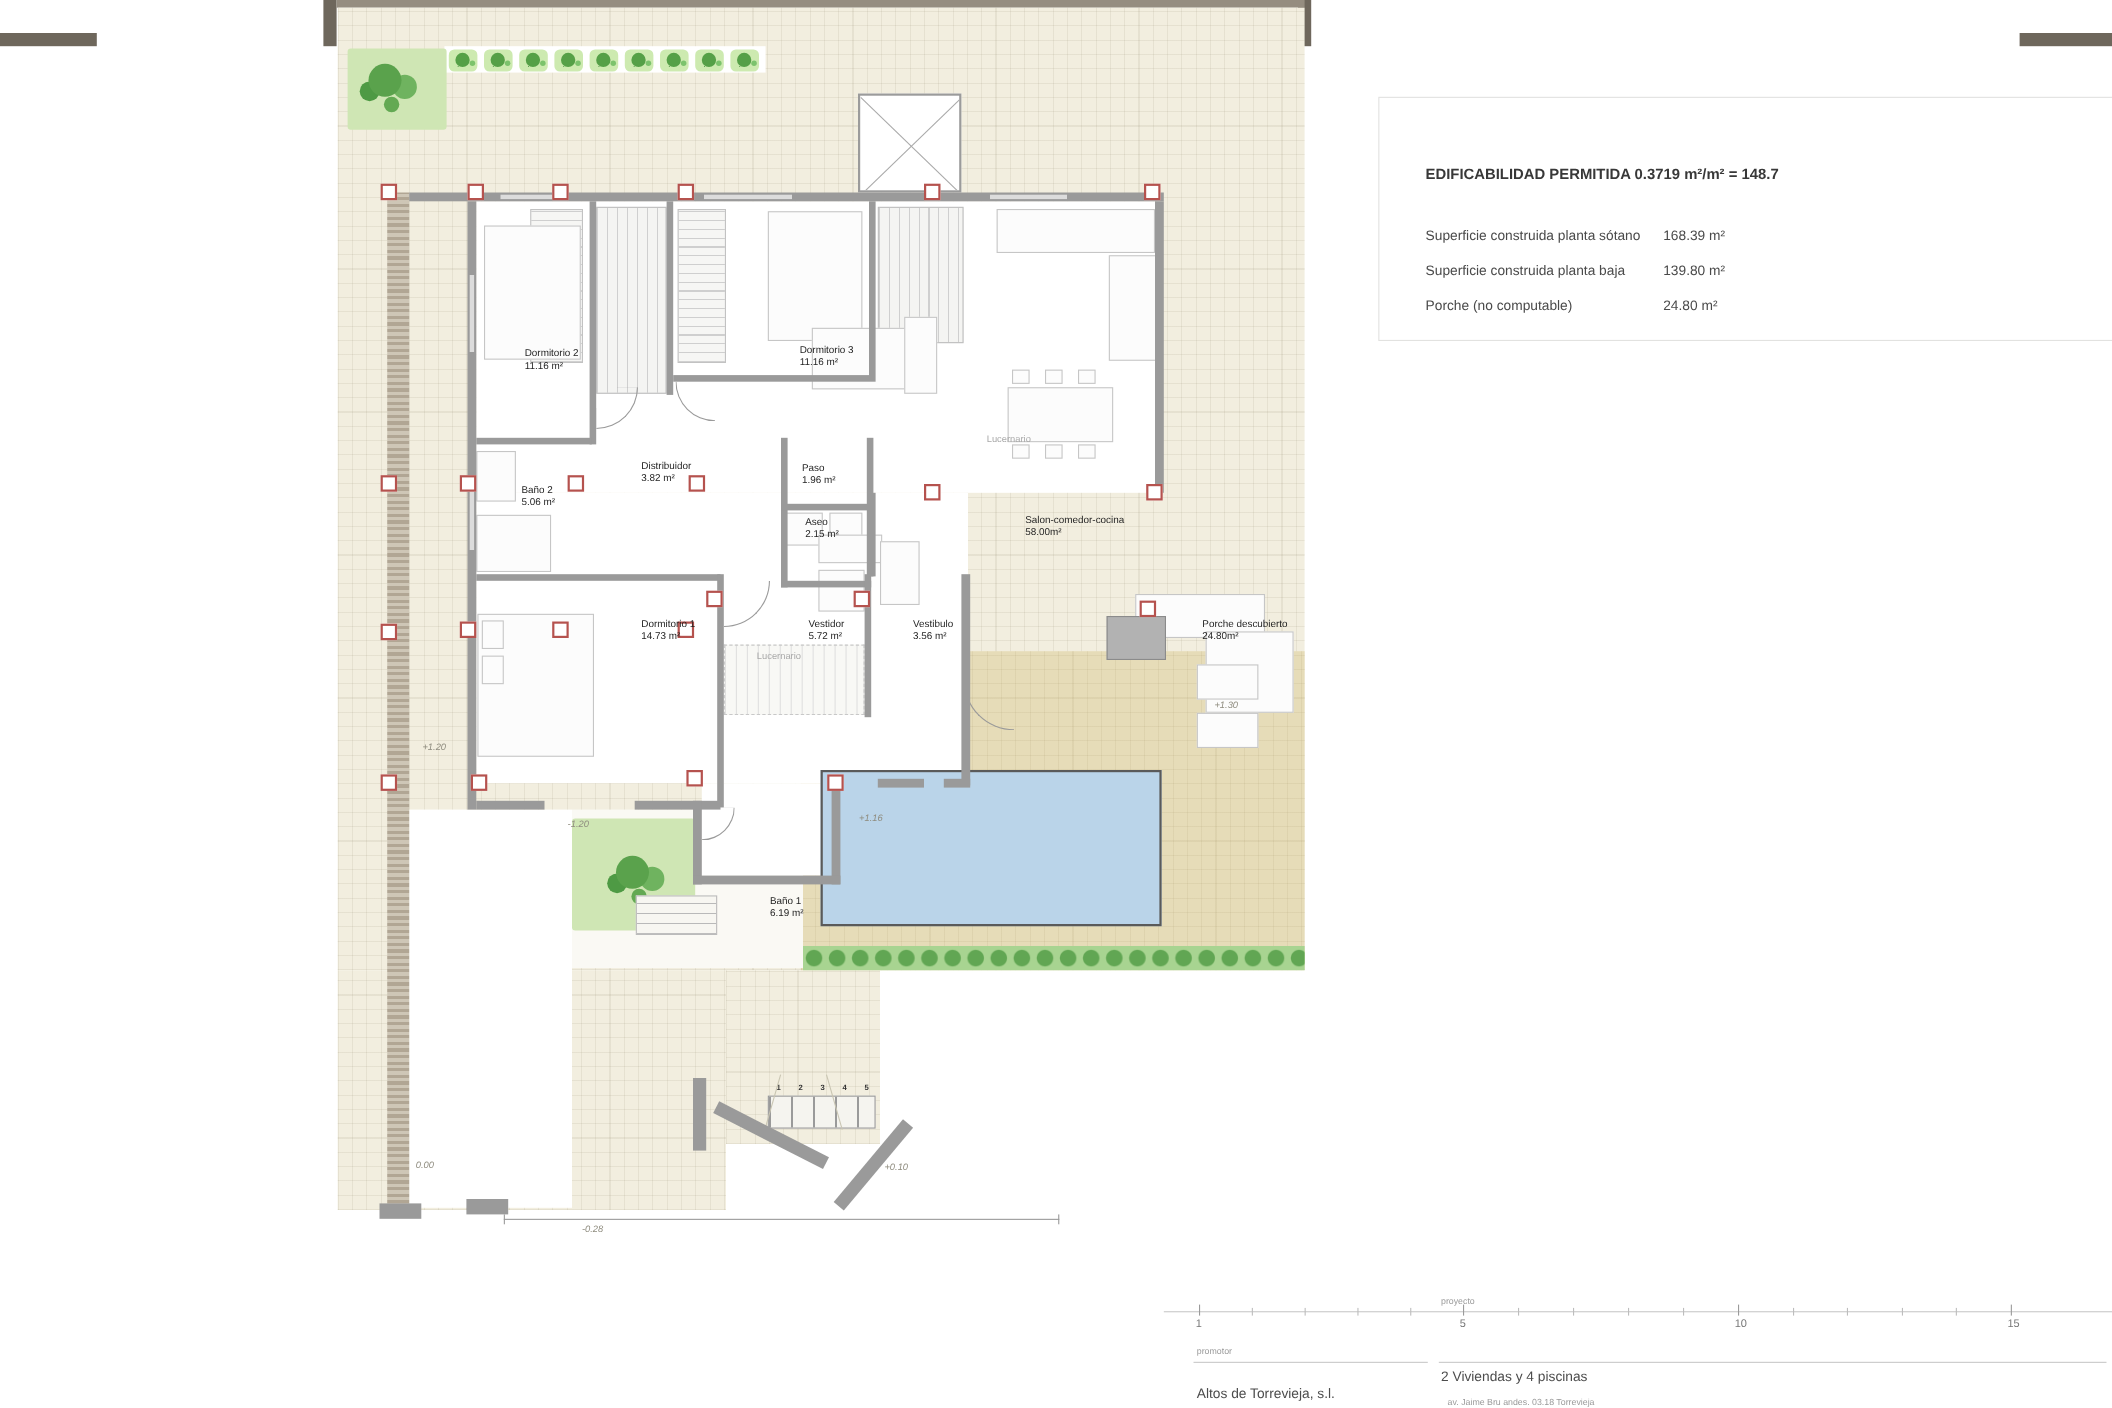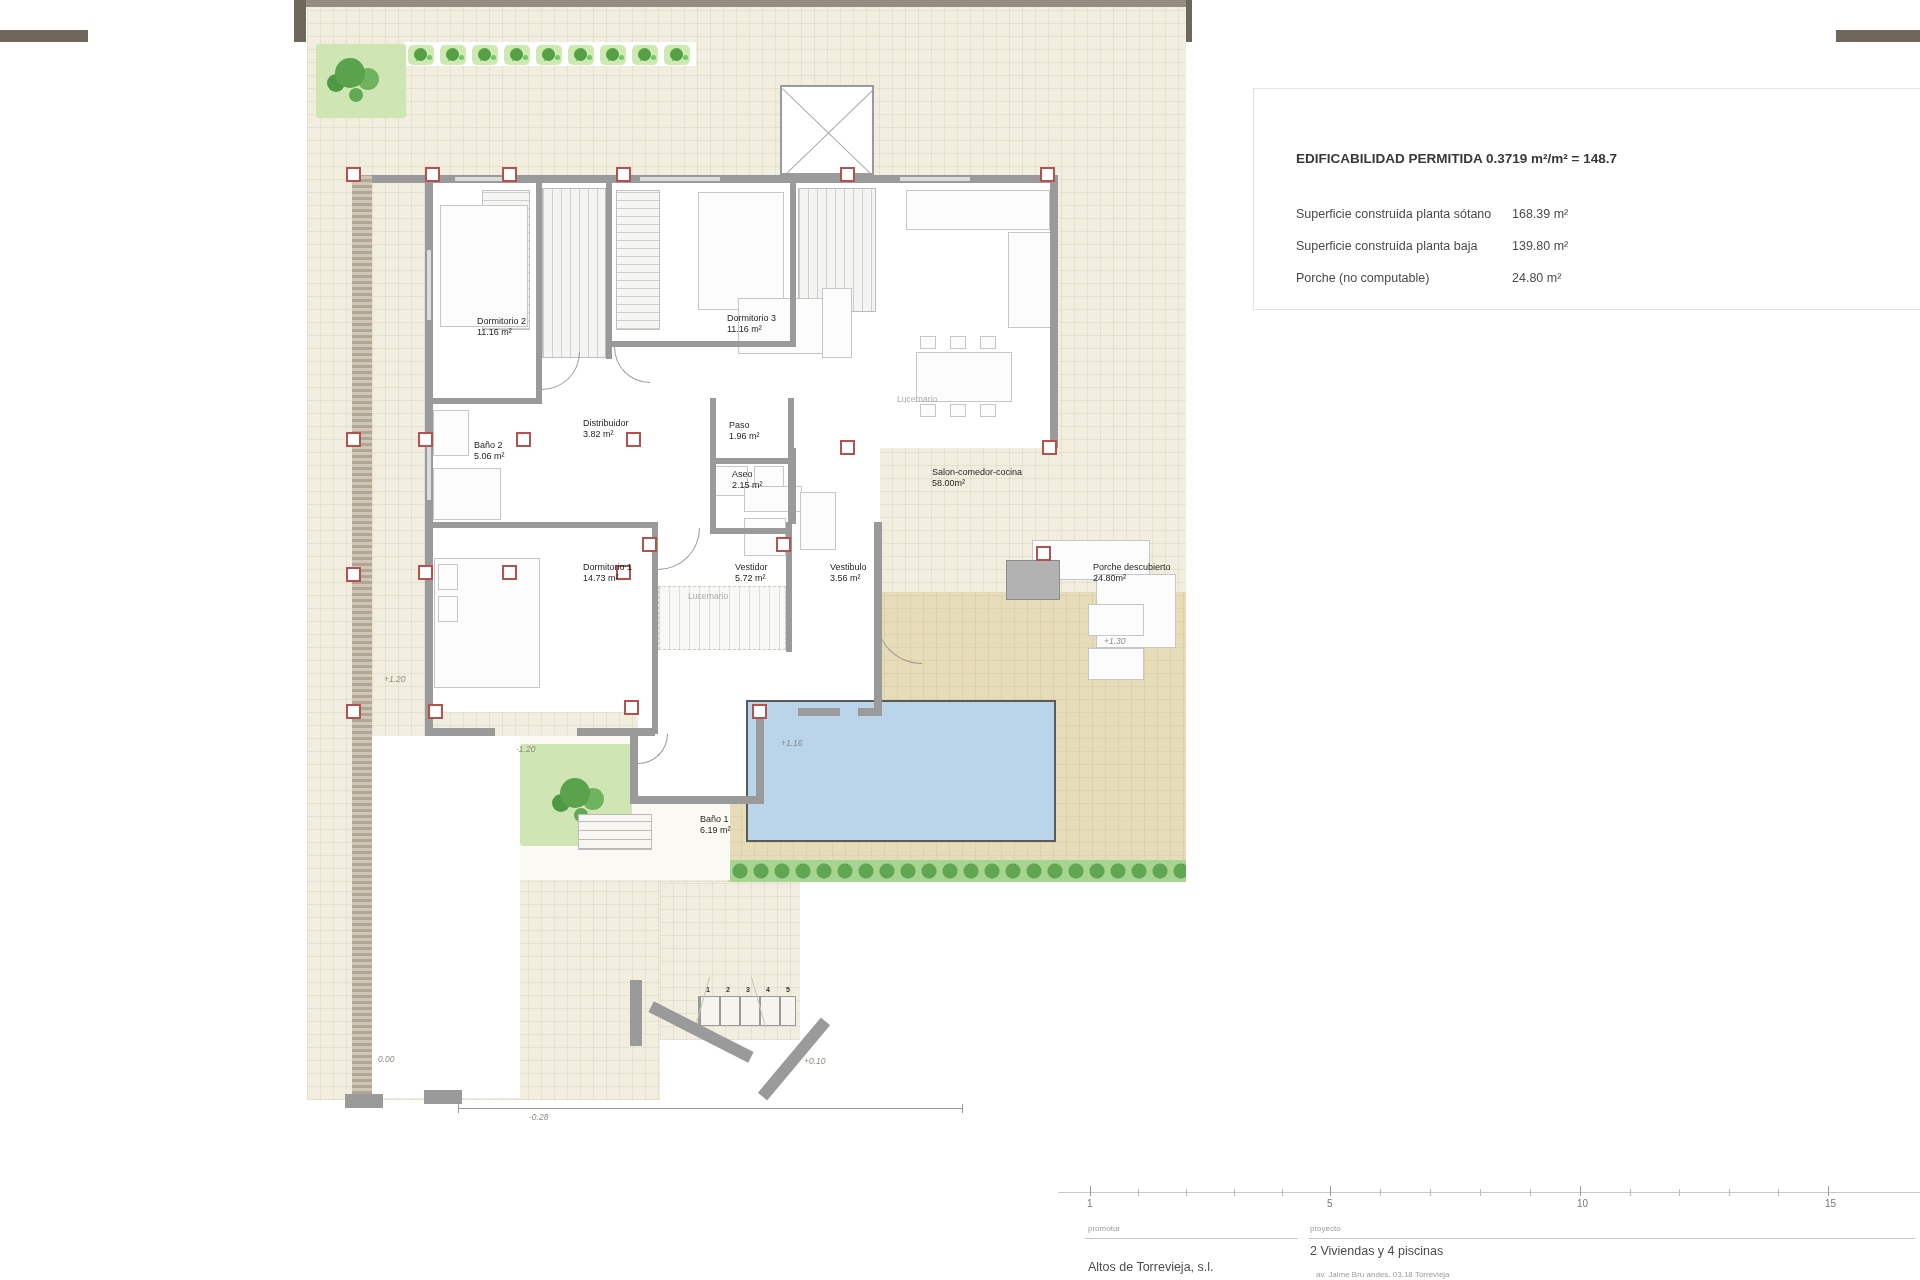--- a/index.html
+++ b/index.html
@@ -202,21 +202,21 @@
   <div id="scalebar">
       <div class="abs tick-label" style="left: 1087px; top: 1198px;">1</div>
       <div class="abs tick-label" style="left: 1327px; top: 1198px;">5</div>
       <div class="abs tick-label" style="left: 1577px; top: 1198px;">10</div>
       <div class="abs tick-label" style="left: 1825px; top: 1198px;">15</div>
     </div>
   <div class="abs tb-line" style="left:1085px;top:1238px;width:213px;height:1px;"></div>
   <div class="abs tb-line" style="left:1308px;top:1238px;width:607px;height:1px;"></div>
   <div class="abs tb-small" style="left:1088px;top:1224px;">promotor</div>
   <div class="abs tb-name" style="left:1088px;top:1244px;margin-top:16px;">Altos de Torrevieja, s.l.</div>
-  <div class="abs tb-small" style="left:1310px;top:1224px;">proyecto</div>
+  <div class="abs tb-small" style="left:1310px;top:1178px;">proyecto</div>
   <div class="abs tb-name" style="left:1310px;top:1244px;">2 Viviendas y 4 piscinas</div>
   <div class="abs tb-small" style="left:1316px;top:1270px;">av. Jaime Bru andes. 03.18 Torrevieja</div>
 
   <div id="gen">
       <div class="abs room-label" style="left: 477px; top: 316px;">Dormitorio 2<br>11.16 m²</div>
       <div class="abs room-label" style="left: 727px; top: 313px;">Dormitorio 3<br>11.16 m²</div>
       <div class="abs room-label" style="left: 474px; top: 440px;">Baño 2<br>5.06 m²</div>
       <div class="abs room-label" style="left: 583px; top: 418px;">Distribuidor<br>3.82 m²</div>
       <div class="abs room-label" style="left: 729px; top: 420px;">Paso<br>1.96 m²</div>
       <div class="abs room-label" style="left: 732px; top: 469px;">Aseo<br>2.15 m²</div>

